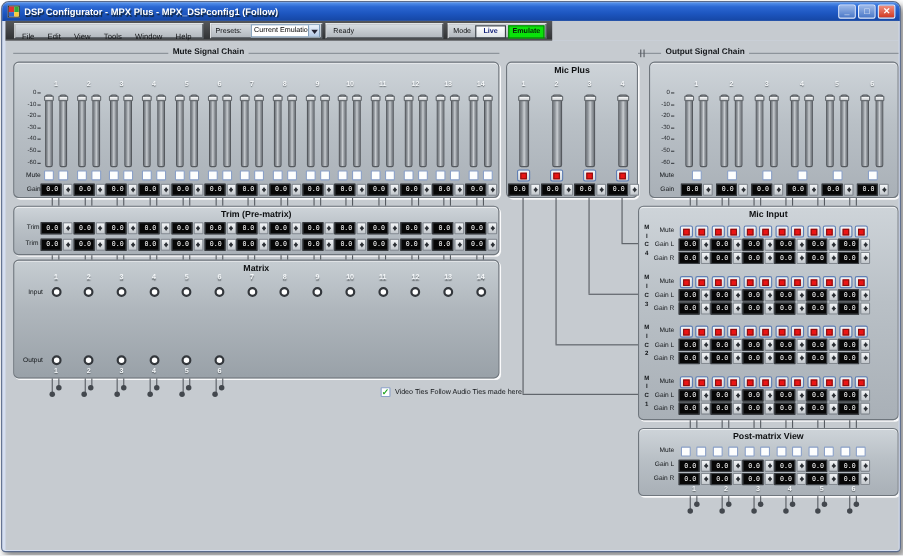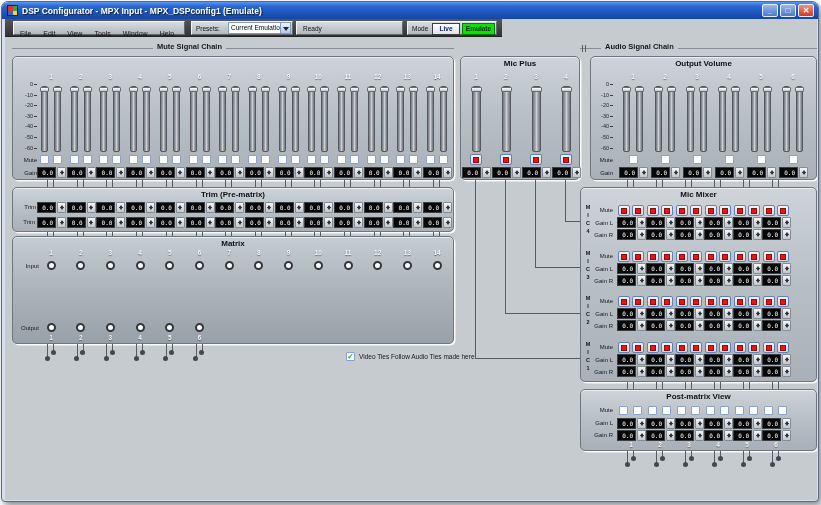--- a/index.html
+++ b/index.html
@@ -85,21 +85,21 @@
 <div class="stage">
  <div class="window">
 
   <div class="titlebar">
     <div class="app-icon">
       <b style="background:#d33"></b>
       <b style="background:#3a3"></b>
       <b style="background:#36c"></b>
       <b style="background:#fc3"></b>
     </div>
-    <div class="title-text">DSP Configurator - MPX Input - MPX_DSPconfig1 (Emulate)</div>
+    <div class="title-text">DSP Configurator - MPX Plus - MPX_DSPconfig1 (Follow)</div>
     <div class="winbtns">
       <div class="wbtn">_</div>
       <div class="wbtn">□</div>
       <div class="wbtn close">✕</div>
     </div>
   </div>
 
   <div class="toolbar">
     <div class="tb-dark"></div>
     <div class="tb-group" id="menu-group" style="left:8px;width:172px;"><div class="menu-item">File</div><div class="menu-item">Edit</div><div class="menu-item">View</div><div class="menu-item">Tools</div><div class="menu-item">Window</div><div class="menu-item">Help</div></div>
@@ -121,21 +121,21 @@
   </div>
 
   <div class="client" id="client">
 
     <div class="chain-line" style="left:7px;top:11px;width:442px;"></div>
     <div class="chain-caption" style="left:148px;">Mute Signal Chain</div>
 
     <div class="chain-line" style="left:575px;top:11px;width:237px;"></div>
     <div class="tick" style="left:577px;top:8px;height:7px;"></div>
     <div class="tick" style="left:580px;top:8px;height:7px;"></div>
-    <div class="chain-caption" style="left:596px;">Audio Signal Chain</div>
+    <div class="chain-caption" style="left:596px;">Output Signal Chain</div>
 
     <div class="panel" id="p-input-gain" style="left:7px;top:19px;width:442px;height:124px;">
     <div class="scale-label" style="left: 4px; top: 24px; width: 16px;">0</div>
           <div class="scale-tick" style="left: 21px; top: 27px;"></div>
           <div class="scale-label" style="left: 4px; top: 34.6px; width: 16px;">-10</div>
           <div class="scale-tick" style="left: 21px; top: 37.6px;"></div>
           <div class="scale-label" style="left: 4px; top: 45.2px; width: 16px;">-20</div>
           <div class="scale-tick" style="left: 21px; top: 48.2px;"></div>
           <div class="scale-label" style="left: 4px; top: 55.8px; width: 16px;">-30</div>
           <div class="scale-tick" style="left: 21px; top: 58.8px;"></div>
@@ -359,21 +359,20 @@
             <div class="rsq"></div>
           </div>
           <div class="lcd" style="left: 91px; top: 110px;">0.0</div>
           <div class="spin" style="left: 111px; top: 110px;">
             <div class="spin-u"></div>
             <div class="spin-d"></div>
           </div>
         </div>
 
     <div class="panel" id="p-output-volume" style="left:585px;top:19px;width:227px;height:124px;">
-      <div class="panel-title">Output Volume</div>
     <div class="scale-label" style="left: 2px; top: 24px; width: 16px;">0</div>
           <div class="scale-tick" style="left: 19px; top: 27px;"></div>
           <div class="scale-label" style="left: 2px; top: 34.6px; width: 16px;">-10</div>
           <div class="scale-tick" style="left: 19px; top: 37.6px;"></div>
           <div class="scale-label" style="left: 2px; top: 45.2px; width: 16px;">-20</div>
           <div class="scale-tick" style="left: 19px; top: 48.2px;"></div>
           <div class="scale-label" style="left: 2px; top: 55.8px; width: 16px;">-30</div>
           <div class="scale-tick" style="left: 19px; top: 58.8px;"></div>
           <div class="scale-label" style="left: 2px; top: 66.4px; width: 16px;">-40</div>
           <div class="scale-tick" style="left: 19px; top: 69.4px;"></div>
@@ -637,21 +636,21 @@
           <div class="chan-num" style="left: 87.4px; top: 97px;">3</div>
           <div class="mnode" style="left: 122.6px; top: 86px;"></div>
           <div class="chan-num" style="left: 117.1px; top: 97px;">4</div>
           <div class="mnode" style="left: 152.3px; top: 86px;"></div>
           <div class="chan-num" style="left: 146.8px; top: 97px;">5</div>
           <div class="mnode" style="left: 182px; top: 86px;"></div>
           <div class="chan-num" style="left: 176.5px; top: 97px;">6</div>
         </div>
 
     <div class="panel" id="p-mic-mixer" style="left:575px;top:150px;width:237px;height:195px;">
-      <div class="panel-title">Mic Mixer</div>
+      <div class="panel-title">Mic Input</div>
     <div class="miclab" style="left: 3px; top: 15px; width: 8px;">M
 I
 C
 4</div>
           <div class="row-label" style="left: 6px; top: 19px; width: 26px;">Mute</div>
           <div class="row-label" style="left: 6px; top: 32px; width: 26px;">Gain L</div>
           <div class="row-label" style="left: 6px; top: 44px; width: 26px;">Gain R</div>
           <div class="rmute" style="left: 37px; top: 17px;">
             <div class="rsq"></div>
           </div>

